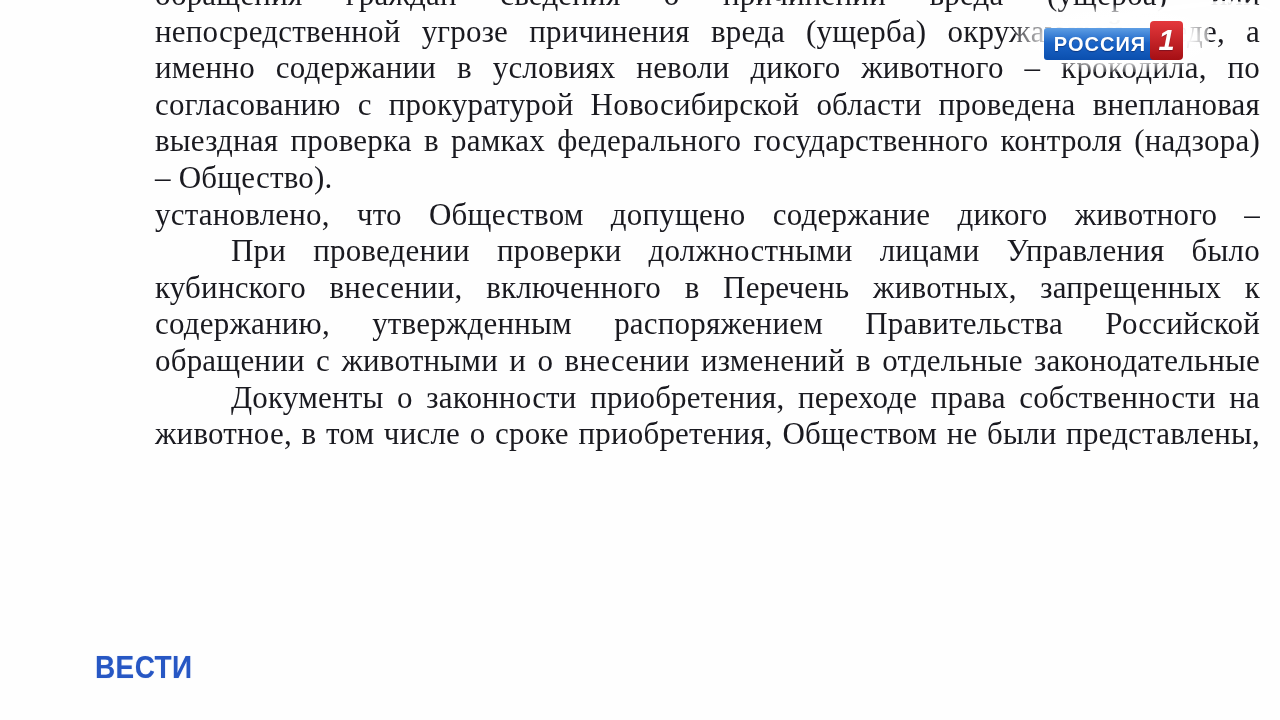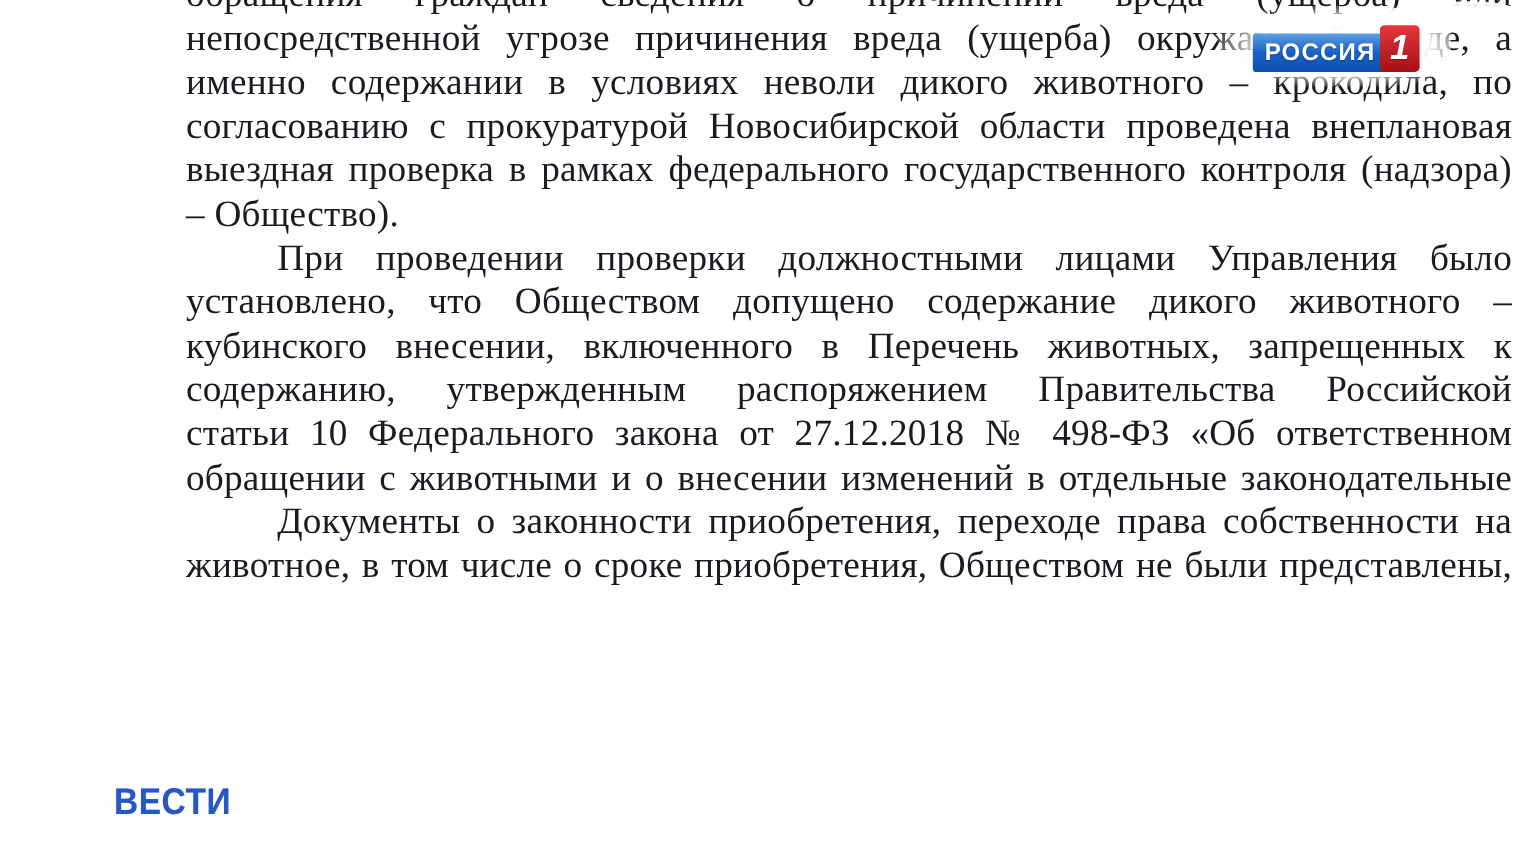--- a/index.html
+++ b/index.html
@@ -67,25 +67,24 @@
 
 <div class="screen">
 
   <div class="doc">
     <div class="line">обращения граждан сведения о причинении вреда (ущерба) или</div>
     <div class="line">непосредственной угрозе причинения вреда (ущерба) окружающей среде, а</div>
     <div class="line">именно содержании в условиях неволи дикого животного – крокодила, по</div>
     <div class="line">согласованию с прокуратурой Новосибирской области проведена внеплановая</div>
     <div class="line">выездная проверка в рамках федерального государственного контроля (надзора)</div>
     <div class="line para-end">– Общество).</div>
+    <div class="line">установлено, что Обществом допущено содержание дикого животного –</div>
     <div class="line indent">При проведении проверки должностными лицами Управления было</div>
-    <div class="line">установлено, что Обществом допущено содержание дикого животного –</div>
     <div class="line">кубинского внесении, включенного в Перечень животных, запрещенных к</div>
     <div class="line">содержанию, утвержденным распоряжением Правительства Российской</div>
-    <div class="line">статьи 10 Федерального закона от 27.12.2018 № 498-ФЗ «Об ответственном</div>
     <div class="line">обращении с животными и о внесении изменений в отдельные законодательные</div>
     <div class="line indent">Документы о законности приобретения, переходе права собственности на</div>
     <div class="line">животное, в том числе о сроке приобретения, Обществом не были представлены,</div>
   </div>
 
   <div class="russia1">
     <div class="halo"></div>
     <div class="swoosh"></div>
     <div class="r1-blue">
       <span>РОССИЯ</span>

